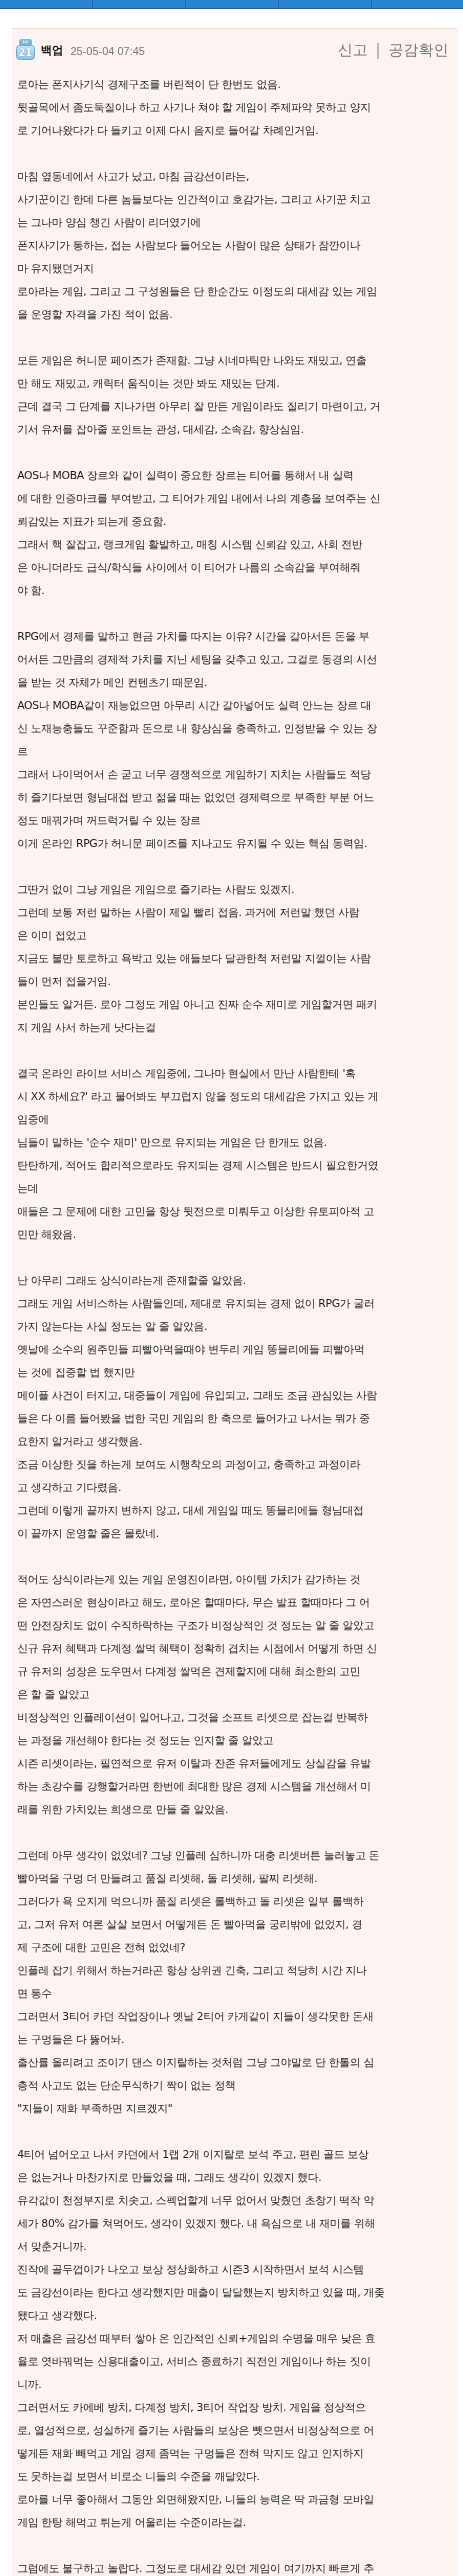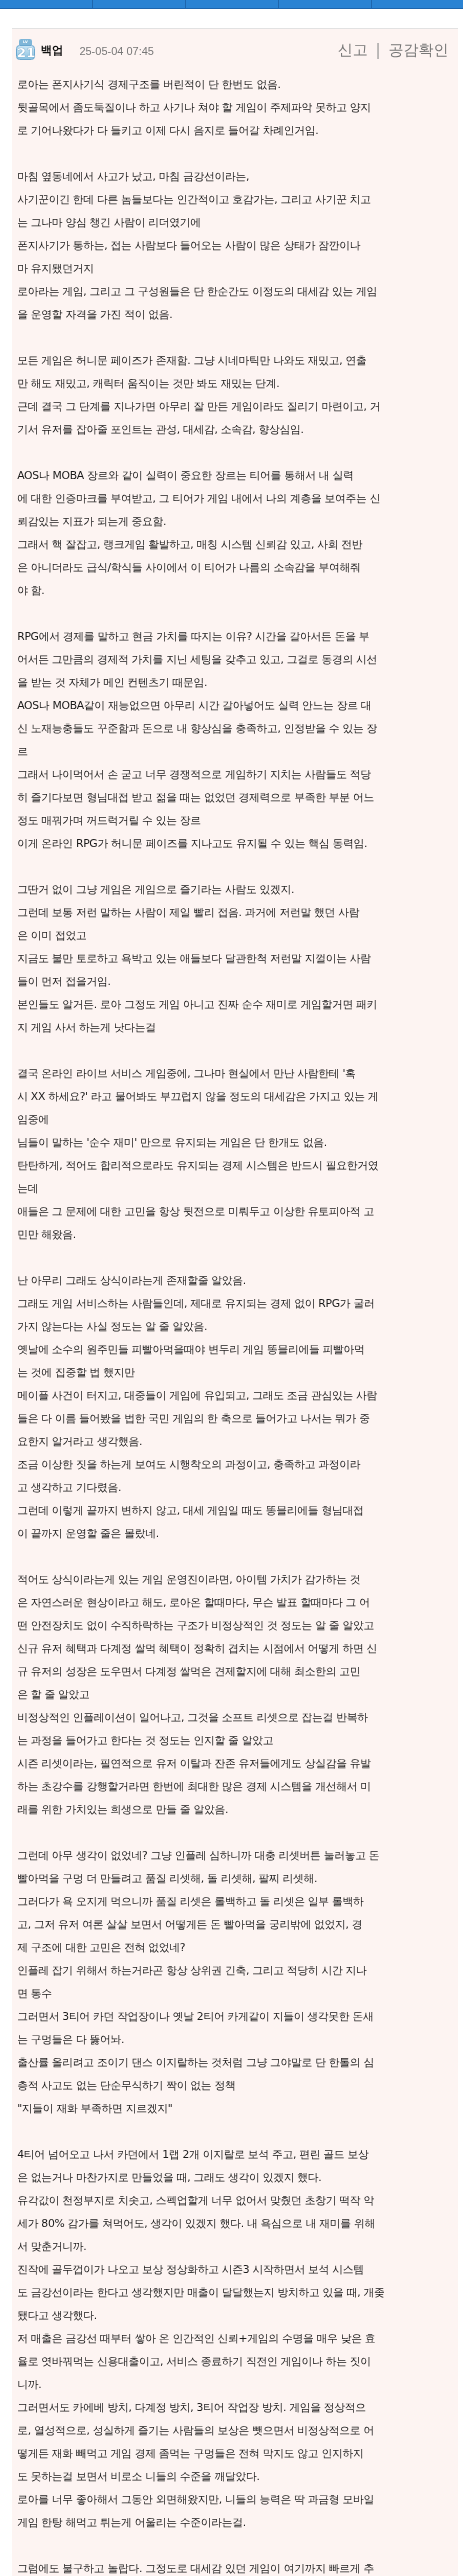--- a/index.html
+++ b/index.html
@@ -6,22 +6,22 @@
   html, body { width: 464px; background: #ffffff; }
   body { font-family: "DejaVu Sans", "Liberation Sans", sans-serif; color: #1a1a1a; position: relative; }
   .topbar { height: 9.3px; background: #2a83d3; border-bottom: 1px solid #1e66ad; display: flex; }
   .topbar .seg { flex: 1; border-right: 0.5px solid #1e66ad; }
   .topbar .seg:last-child { border-right: none; }
   .gap-top { height: 18.5px; background: #fff; }
   .comment { margin: 0 6.2px 0 12px; background: #fdf4f2; border-top: 0.5px solid #e2e2e2; position: relative; padding-bottom: 20.6px; }
   .comment-head { height: 44px; display: flex; align-items: center; padding: 0 9.3px 0 4.1px; }
   .lv-badge { width: 18.5px; height: 23px; position: relative; margin-right: 6.2px; }
   .lv-badge .lv-top { position: absolute; left: 3.1px; top: 0; width: 12.4px; height: 6.2px; background: #7fb6d8; border-radius: 2.1px 2.1px 0 0; color: #fff; font-size: 3.6px; font-weight: bold; text-align: center; line-height: 6.2px; }
-  .lv-badge .lv-body { position: absolute; left: 0; top: 5.7px; width: 18.5px; height: 15.5px; background: linear-gradient(#cbe6f5, #8fc4e2); border: 0.5px solid #6aa7cf; border-radius: 3.6px; color: #fff; font-weight: bold; font-size: 13px; text-align: center; line-height: 14.4px; text-shadow: 0 0 1px #3a7fb0, 0 0 0.5px #3a7fb0; }
-  .author { font-weight: bold; font-size: 11.3px; color: #111; margin-right: 16px; }
+  .lv-badge .lv-body { position: absolute; left: 0; top: 5.7px; width: 18.5px; height: 15.5px; background: linear-gradient(#cbe6f5, #8fc4e2); border: 0.5px solid #6aa7cf; border-radius: 3.6px; color: #fff; font-weight: bold; font-size: 10px; text-align: center; line-height: 14.4px; text-shadow: 0 0 1px #3a7fb0, 0 0 0.5px #3a7fb0; }
+  .author { font-weight: bold; font-size: 11.3px; color: #111; margin-right: 7px; }
   .date { font-size: 11px; color: #777; font-family: Liberation Sans, sans-serif; }
   .head-actions { margin-left: auto; font-size: 15px; color: #777; }
   .head-actions .sep { margin: 0 3.1px; color: #999; }
   .body { padding: 0 11.3px 0 5.2px; font-size: 10.8px; line-height: 23px; letter-spacing: -0.3px; color: #1a1a1a; }
   .para { }
   .para .line { display: block; }
   .para.blank { height: 23px; }
 </style>
 </head>
 <body>
@@ -133,21 +133,21 @@
       </div>
       <div class="para blank"></div>
       <div class="para">
         <span class="line">적어도 상식이라는게 있는 게임 운영진이라면, 아이템 가치가 감가하는 것</span>
         <span class="line">은 자연스러운 현상이라고 해도, 로아온 할때마다, 무슨 발표 할때마다 그 어</span>
         <span class="line">떤 안전장치도 없이 수직하락하는 구조가 비정상적인 것 정도는 알 줄 알았고</span>
         <span class="line">신규 유저 혜택과 다계정 쌀먹 혜택이 정확히 겹치는 시점에서 어떻게 하면 신</span>
         <span class="line">규 유저의 성장은 도우면서 다계정 쌀먹은 견제할지에 대해 최소한의 고민</span>
         <span class="line">은 할 줄 알았고</span>
         <span class="line">비정상적인 인플레이션이 일어나고, 그것을 소프트 리셋으로 잡는걸 반복하</span>
-        <span class="line">는 과정을 들어가고 한다는 것 정도는 인지할 줄 알았고</span>
+        <span class="line">는 과정을 개선해야 한다는 것 정도는 인지할 줄 알았고</span>
         <span class="line">시즌 리셋이라는, 필연적으로 유저 이탈과 잔존 유저들에게도 상실감을 유발</span>
         <span class="line">하는 초강수를 강행할거라면 한번에 최대한 많은 경제 시스템을 개선해서 미</span>
         <span class="line">래를 위한 가치있는 희생으로 만들 줄 알았음.</span>
       </div>
       <div class="para blank"></div>
       <div class="para">
         <span class="line">그런데 아무 생각이 없었네? 그냥 인플레 심하니까 대충 리셋버튼 눌러놓고 돈</span>
         <span class="line">빨아먹을 구멍 더 만들려고 품질 리셋해, 돌 리셋해, 팔찌 리셋해.</span>
         <span class="line">그러다가 욕 오지게 먹으니까 품질 리셋은 롤백하고 돌 리셋은 일부 롤백하</span>
         <span class="line">고, 그저 유저 여론 살살 보면서 어떻게든 돈 빨아먹을 궁리밖에 없었지, 경</span>

